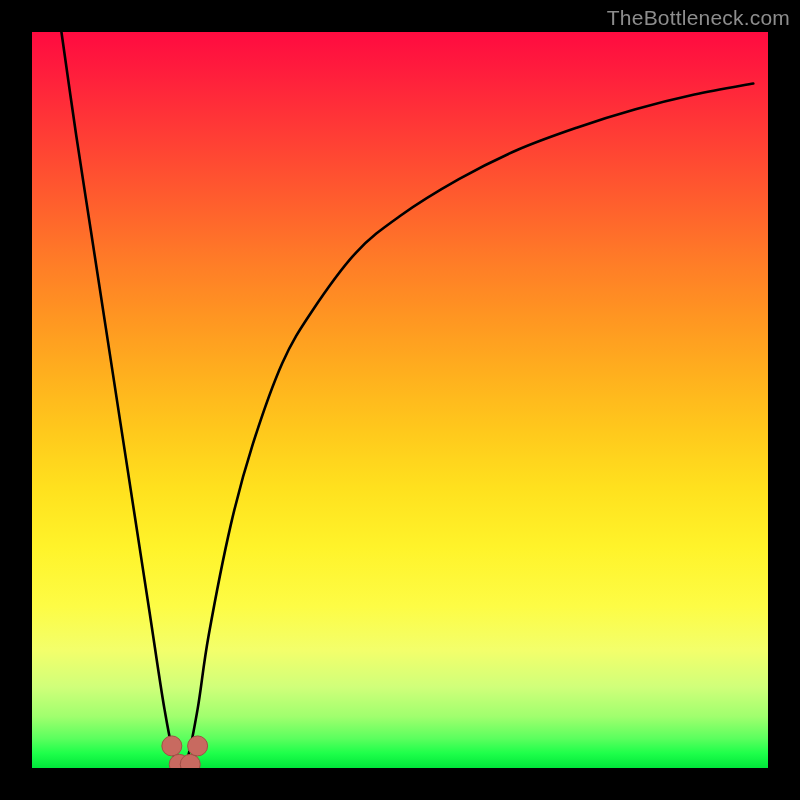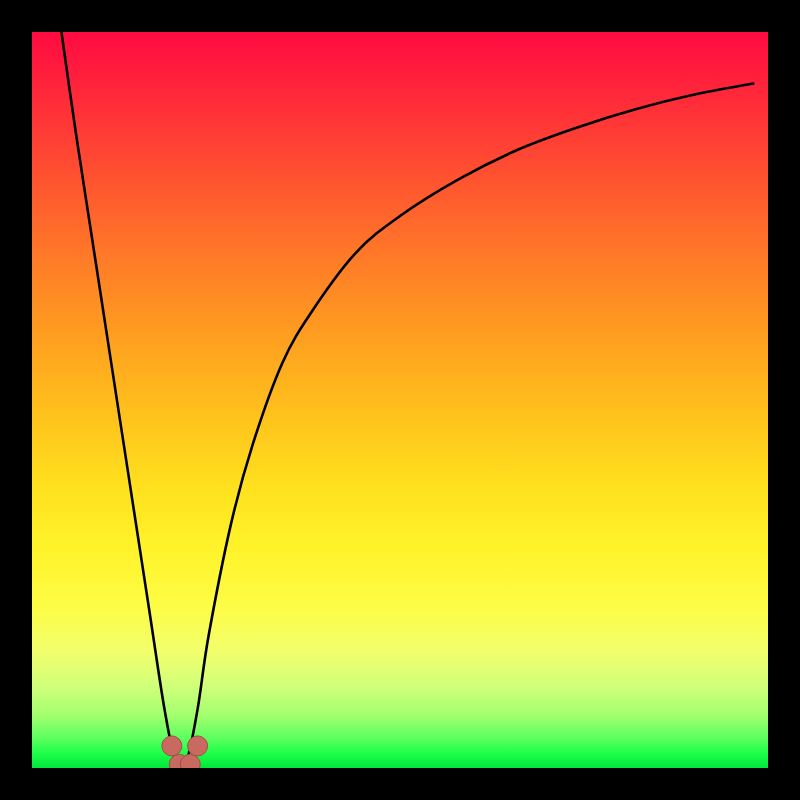--- a/index.html
+++ b/index.html
@@ -74,14 +74,15 @@
         </g>
       <g id="marker-group">
           <circle cx="139.84" cy="713.92" r="10" fill="#c86a60" stroke="#a04f46" stroke-width="1"></circle>
           <circle cx="147.20" cy="732.32" r="10" fill="#c86a60" stroke="#a04f46" stroke-width="1"></circle>
           <circle cx="158.24" cy="732.32" r="10" fill="#c86a60" stroke="#a04f46" stroke-width="1"></circle>
           <circle cx="165.60" cy="713.92" r="10" fill="#c86a60" stroke="#a04f46" stroke-width="1"></circle>
         </g>
     </svg>
   </div>
 
+  <div class="watermark">TheBottleneck.com</div>
 
 </div>
 
 </body></html>

